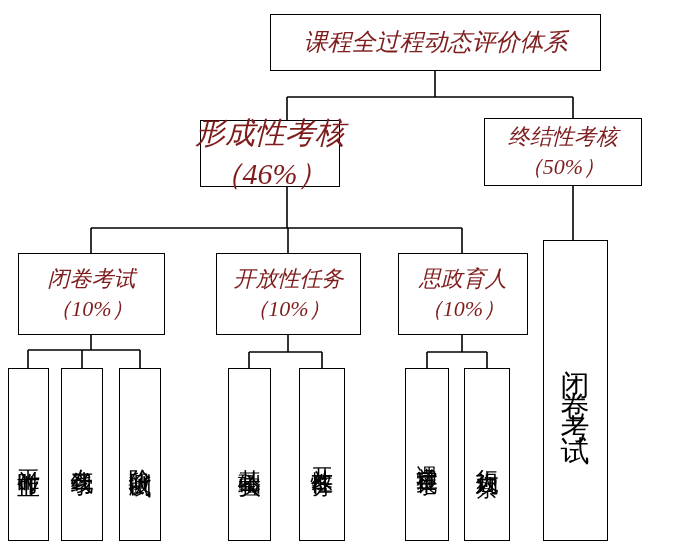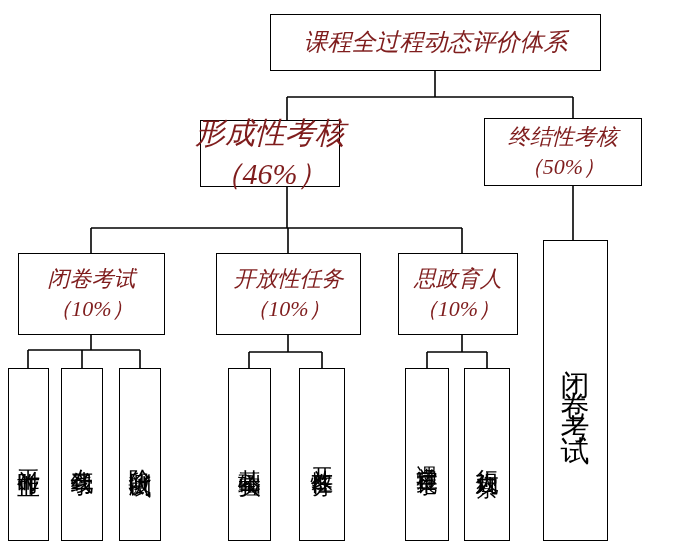--- a/index.html
+++ b/index.html
@@ -37,21 +37,21 @@
     line-height: 1.35;
     font-style: italic;
   }
   .node .t1, .node .t2 { display: block; white-space: nowrap; }
 
   .root-node   { left: 270px; top: 14px;  width: 331px; height: 57px; font-size: 24px; }
   .l2-a        { left: 200px; top: 120px; width: 140px; height: 67px; font-size: 30px; }
   .l2-b        { left: 484px; top: 118px; width: 158px; height: 68px; font-size: 22px; }
   .l3-a        { left: 18px;  top: 253px; width: 147px; height: 82px; font-size: 22px; }
   .l3-b        { left: 216px; top: 253px; width: 145px; height: 82px; font-size: 22px; }
-  .l3-c        { left: 398px; top: 253px; width: 120px; height: 82px; font-size: 22px; }
+  .l3-c        { left: 398px; top: 253px; width: 130px; height: 82px; font-size: 22px; }
 
   .vnode {
     position: absolute;
     box-sizing: border-box;
     border: 1.6px solid #000000;
     background: #ffffff;
     color: #000000;
     display: flex;
     align-items: center;
     justify-content: center;

